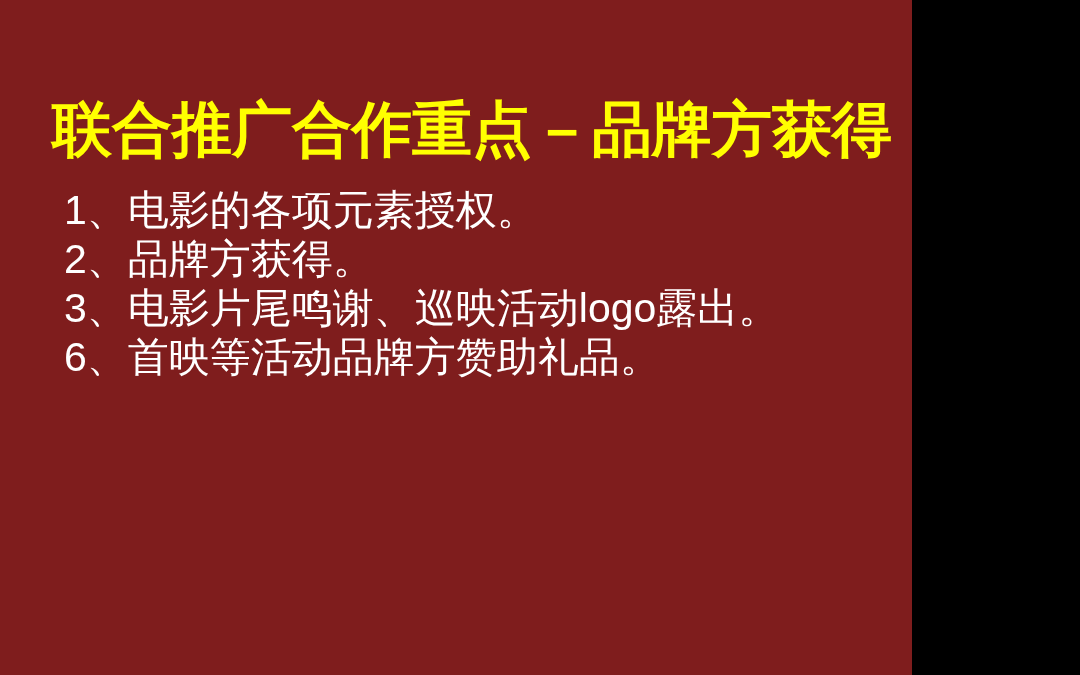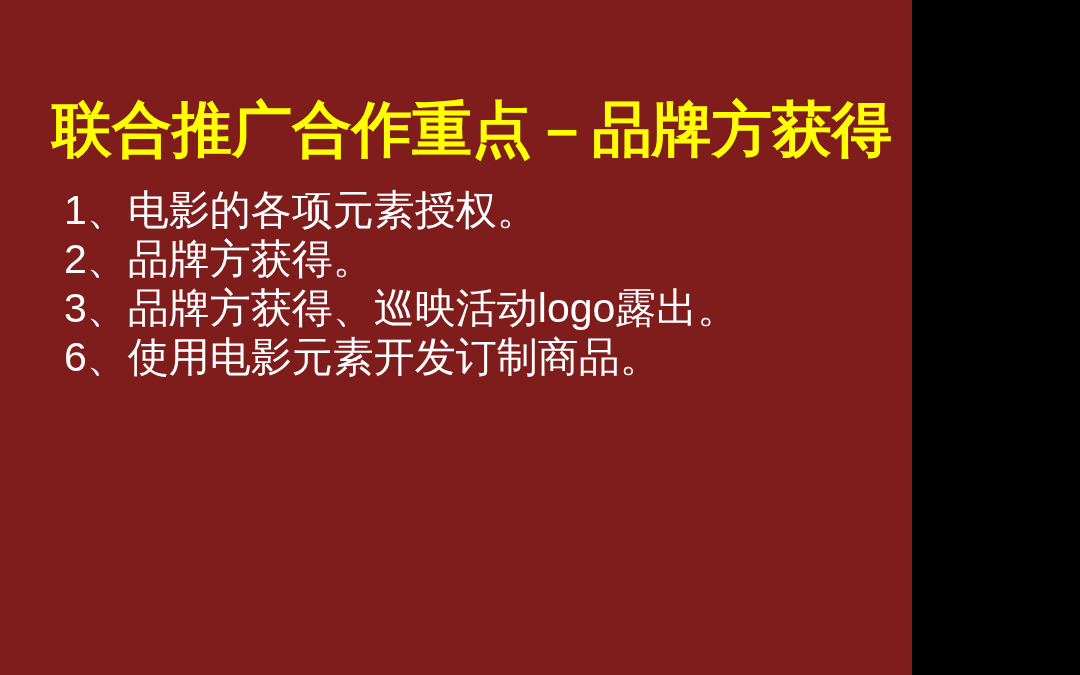--- a/index.html
+++ b/index.html
@@ -76,24 +76,24 @@
 
     <li class="body-line">
       <span class="line-marker">1、</span><span class="line-text">电影的各项元素授权。</span>
     </li>
 
     <li class="body-line">
       <span class="line-marker">2、</span><span class="line-text">品牌方获得。</span>
     </li>
 
     <li class="body-line">
-      <span class="line-marker">3、</span><span class="line-text">品牌方获得、巡映活动logo露出。</span>
+      <span class="line-marker">3、</span><span class="line-text">电影片尾鸣谢、巡映活动logo露出。</span>
     </li>
 
 
 
     <li class="body-line">
-      <span class="line-marker">6、</span><span class="line-text">使用电影元素开发订制商品。</span>
+      <span class="line-marker">6、</span><span class="line-text">首映等活动品牌方赞助礼品。</span>
     </li>
 
   </ul>
 
 </div>
 
 </body></html>

